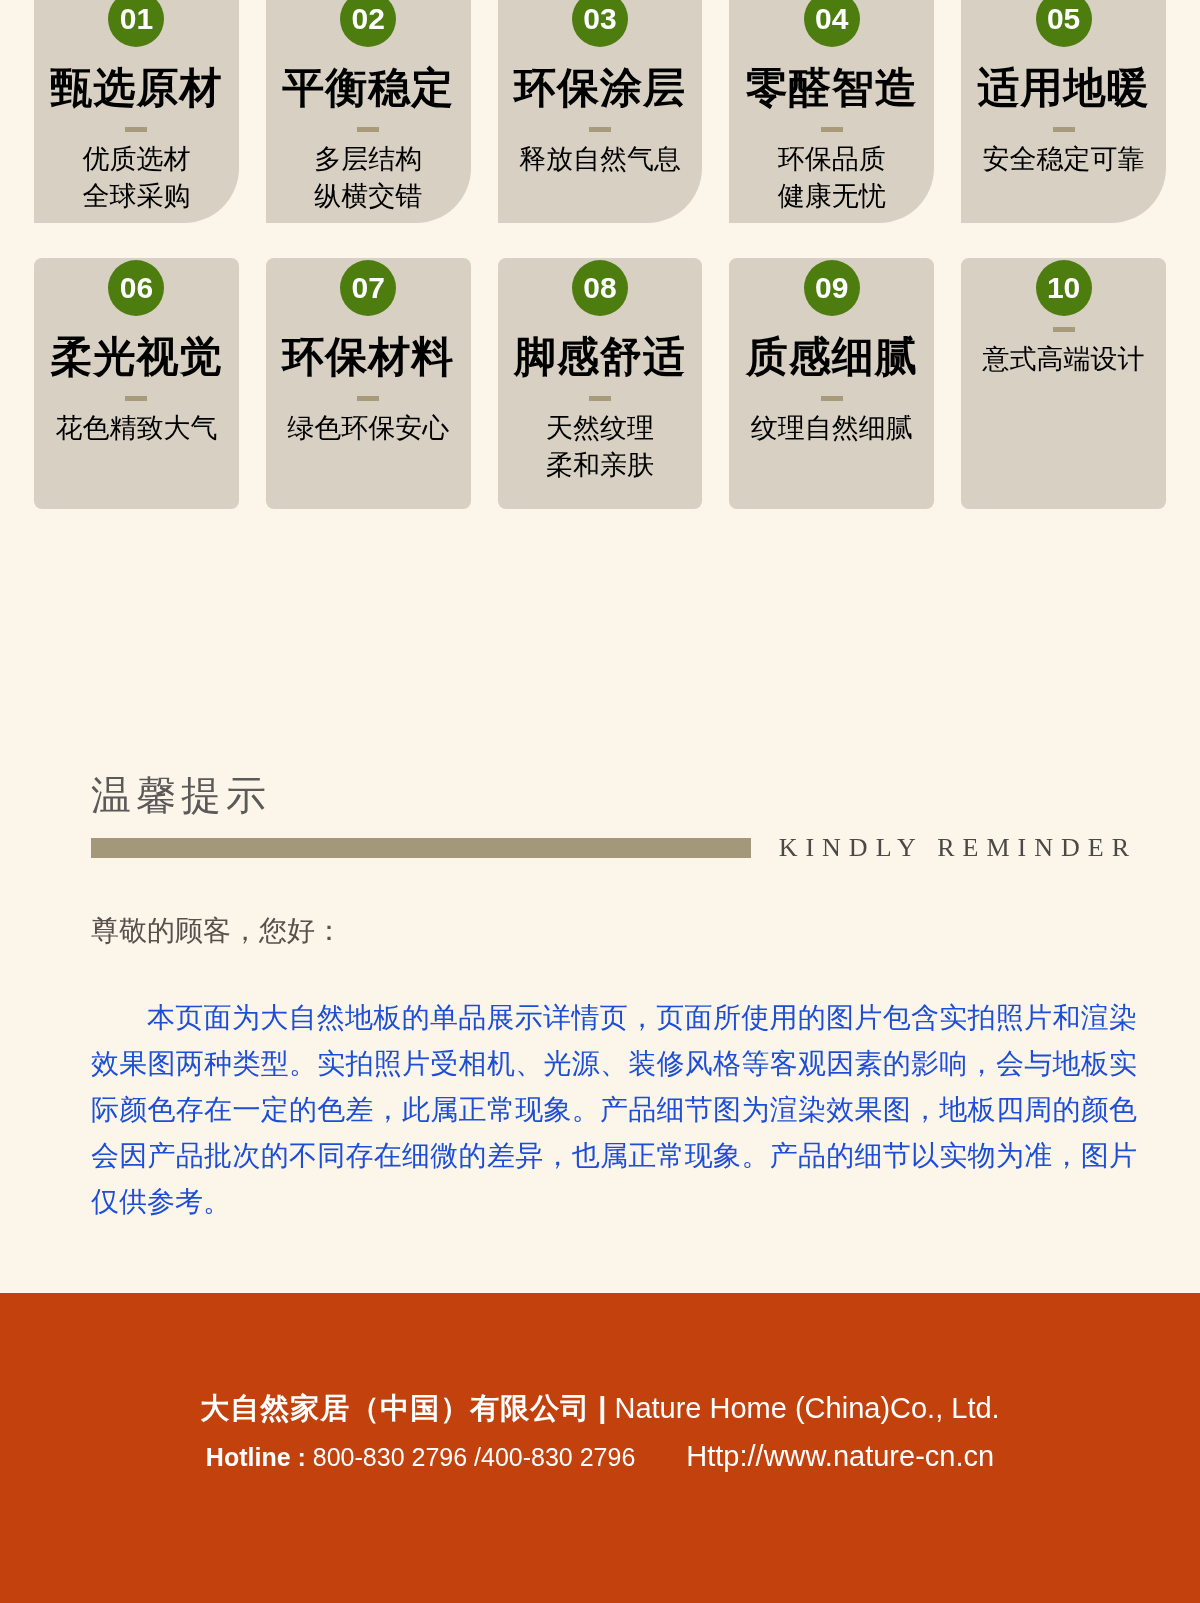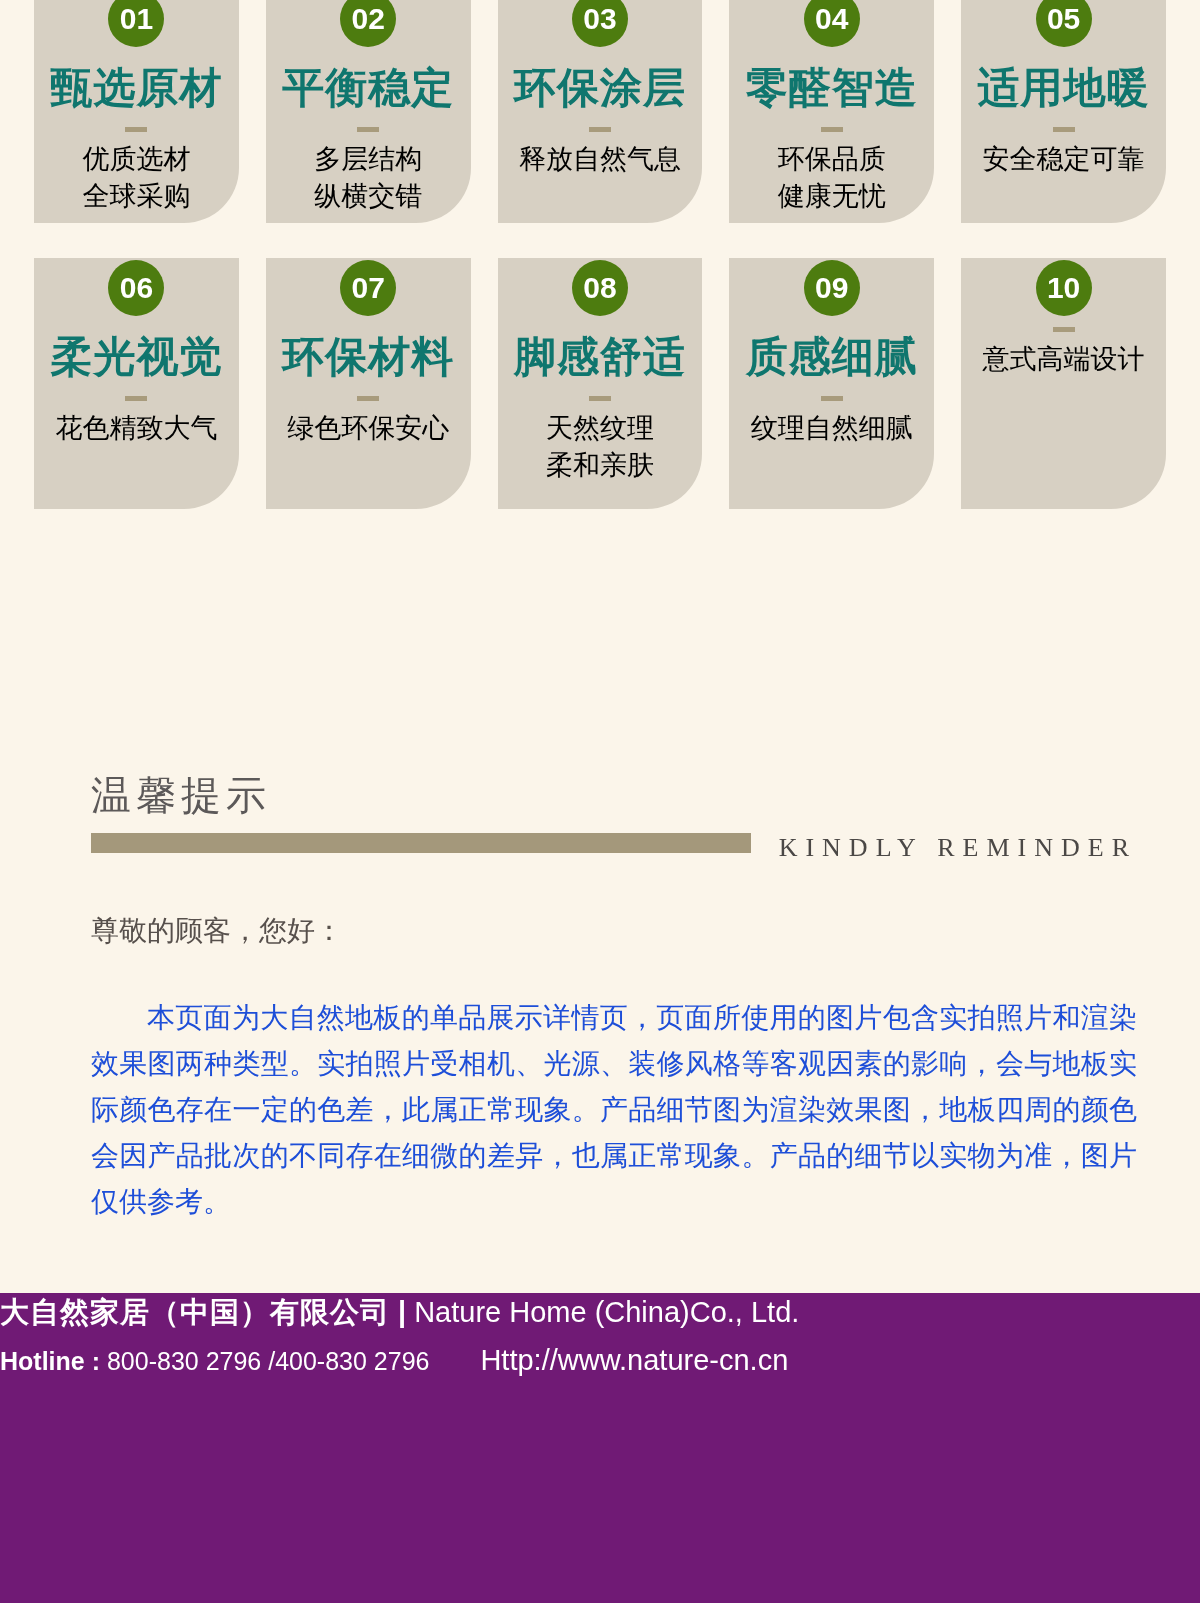--- a/index.html
+++ b/index.html
@@ -10,77 +10,78 @@
     font-family: "Liberation Sans", sans-serif;
     position: relative;
     overflow: hidden;
   }
 
   
   .cards-section { padding: 0 34px; overflow: visible; }
   .cards-row { display: flex; gap: 27px; }
   .cards-row.row-1 .card { height: 234px; margin-top: -11px; }
   .cards-row.row-2 { margin-top: 35px; }
-  .cards-row.row-2 .card { height: 251px; }
+  .cards-row.row-2 .card { height: 251px; border-radius: 8px; }
   .card {
     flex: 1 1 0;
     background: #d7d0c3;
     border-radius: 0 0 55px 0;
     display: flex; flex-direction: column; align-items: center;
   }
   .badge {
     width: 56px; height: 56px; margin-top: 2px;
     border-radius: 50%;
     background: #4d7c0f; color: #ffffff;
     font-size: 30px; font-weight: bold;
     display: flex; align-items: center; justify-content: center;
   }
   .card-title {
     margin-top: 13px;
     font-size: 42px; font-weight: bold;
-    color: #0f766e; letter-spacing: 1px; white-space: nowrap;
+    color: #000000; letter-spacing: 1px; white-space: nowrap;
   }
   .dash { margin-top: 11px; width: 22px; height: 5px; background: #a89b7c; }
   .card-sub {
     margin-top: 9px;
     font-size: 27px; color: #000000;
     text-align: center; line-height: 37px;
   }
 
   
   .reminder {
     position: absolute; left: 91px; top: 772px; width: 1046px;
   }
   .reminder-title {
     margin: 0; font-size: 40px; font-weight: 400;
     color: #5c5959; letter-spacing: 5px; line-height: 47px;
   }
-  .bar-row { margin-top: 14px; display: flex; }
+  .bar-row { margin-top: 14px; display: flex; align-items: center; }
   .bar { width: 678px; height: 20px; background: #a4987b; }
   .kindly {
     margin-left: 28px;
     font-family: "Liberation Serif", serif;
     font-size: 26px; color: #4b4846;
     letter-spacing: 8px; white-space: nowrap;
   }
   .greeting {
     margin: 48px 0 0 0;
     font-size: 28px; color: #57504c; line-height: 40px;
   }
   .notice-body {
     margin: 44px 0 0 0;
     font-size: 28px; color: #1d4ed8; line-height: 46px;
     text-align: justify; text-indent: 2em;
   }
 
   
   .page-footer {
     position: absolute; left: 0; right: 0; top: 1293px; bottom: 0;
-    background: #701a75; color: #ffffff;
-    text-align: left;
+    background: #c2410c; color: #ffffff;
+    text-align: center;
+    padding-top: 96px;
   }
   .footer-line1 { font-size: 29px; line-height: 38px; white-space: nowrap; }
   .footer-line1 .cn { font-weight: bold; letter-spacing: 1px; }
   .footer-line1 .sep { font-weight: bold; margin: 0 8px; }
   .footer-line2 { margin-top: 12px; font-size: 25px; line-height: 34px; white-space: nowrap; }
   .footer-line2 .hotline-label { font-weight: bold; }
   .footer-line2 .website { font-size: 29px; margin-left: 44px; }
 </style>
 </head>
 <body>

